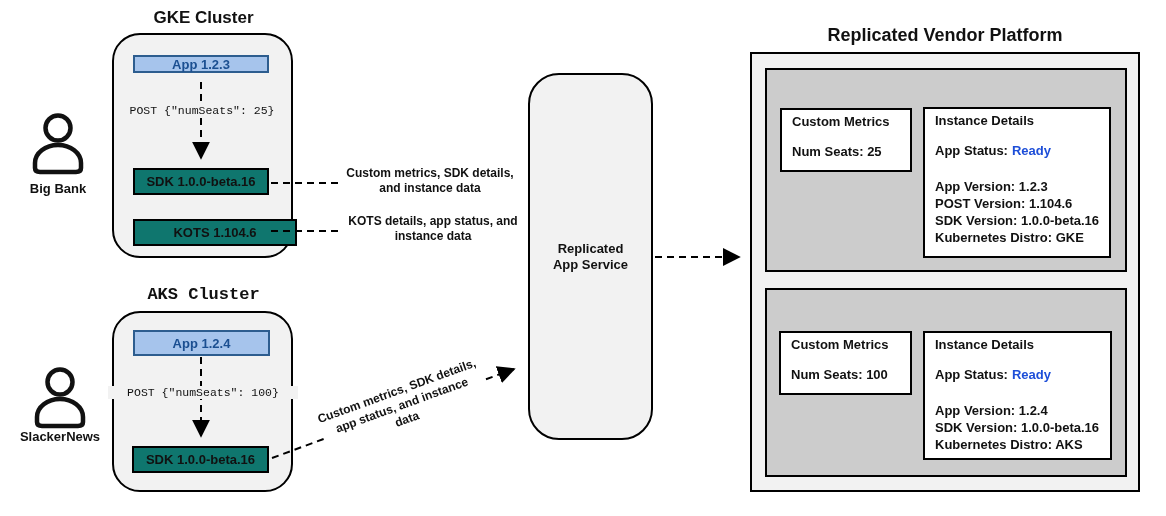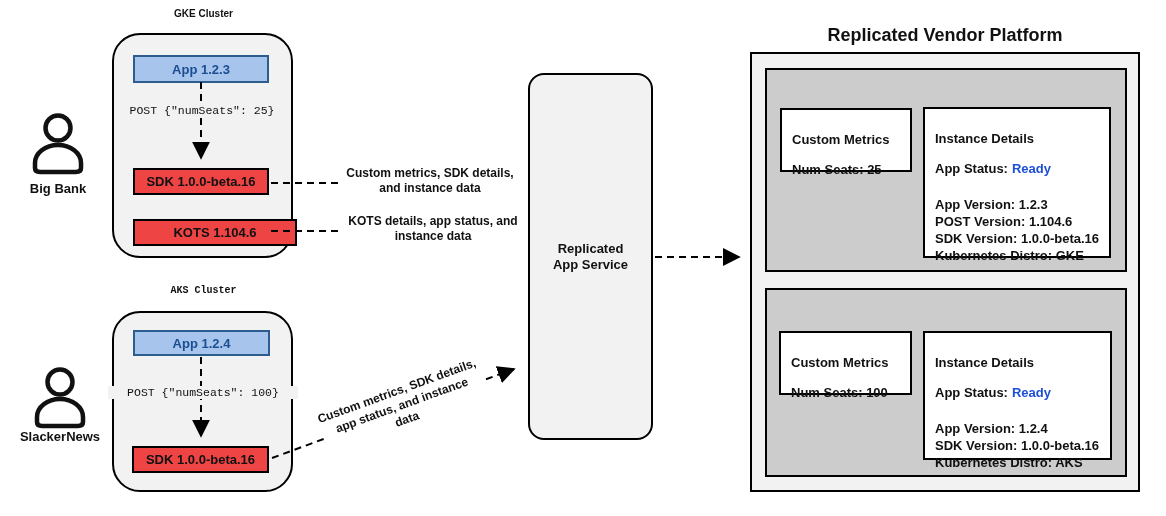--- a/index.html
+++ b/index.html
@@ -18,42 +18,42 @@
   
   .cluster {
     background: #f2f2f2;
     border: 2px solid #000;
     border-radius: 28px;
     z-index: 1;
   }
   .service-box {
     background: #f2f2f2;
     border: 2px solid #000;
-    border-radius: 16px;
+    border-radius: 31px;
     z-index: 1;
     display: flex; align-items: center; justify-content: center;
     text-align: center;
     font-weight: bold; font-size: 13px; line-height: 16px;
   }
 
   
   .node {
     border: 2px solid #000;
-    background: #ef4444;
+    background: #0f766e;
     font-weight: bold; font-size: 13px;
     display: flex; align-items: center; justify-content: center;
     z-index: 2;
   }
   .node.blue {
     background: #a6c4ec;
     border-color: #2d5d8f;
     color: #1b4f91;
   }
 
-  .title-label { font-weight: bold; font-size: 10px; }
+  .title-label { font-weight: bold; font-size: 17px; }
   .platform-title { font-weight: bold; font-size: 18px; }
 
   .post-label {
     font-family: "Liberation Mono", monospace;
     font-size: 11.5px;
     background: #f2f2f2;
     text-align: center;
     z-index: 10;
     white-space: nowrap;
   }
@@ -77,21 +77,21 @@
   .tenant-panel {
     background: #cccccc;
     border: 2px solid #000;
     z-index: 2;
   }
   .tenant-name { font-weight: bold; font-size: 13px; }
   .white-card {
     background: #fff;
     border: 2px solid #000;
     z-index: 3;
-    padding: 21px 10px;
+    padding: 3px 10px;
     font-weight: bold; font-size: 13px; line-height: 17px;
     white-space: nowrap;
   }
   .card-title { display: block; }
   .gap13 { margin-top: 13px; display: block; }
   .gap19 { margin-top: 19px; display: block; }
   .status-green { color: #1d4ed8; margin-left: 4px; }
 
   #lines { position: absolute; left: 0; top: 0; z-index: 5; pointer-events: none; }
 </style>
@@ -107,21 +107,21 @@
   <div class="abs actor-label" style="left:8px; top:181px; width:100px;">Big Bank</div>
 
   <svg class="abs" style="left:30px; top:366px;" width="60" height="64" viewBox="0 0 60 64">
     <circle cx="30" cy="16" r="12.5" fill="none" stroke="#111" stroke-width="4.5"></circle>
     <path d="M7 56 L7 51 A23 18 0 0 1 53 51 L53 56 Q53 60 48 60 L12 60 Q7 60 7 56 Z" fill="none" stroke="#111" stroke-width="4.5" stroke-linejoin="round"></path>
   </svg>
   <div class="abs actor-label" style="left:10px; top:429px; width:100px;">SlackerNews</div>
 
   <div class="abs title-label ctr" style="left:112px; top:8px; width:183px;">GKE Cluster</div>
   <div class="abs cluster" style="left:112px; top:33px; width:181px; height:225px;"></div>
-  <div class="abs node blue" style="left:133px; top:55px; width:136px; height:28px;">App 1.2.3</div>
+  <div class="abs node blue" style="left:133px; top:55px; width:136px; height:18px;">App 1.2.3</div>
   <div class="abs post-label" style="left:116px; top:104px; width:172px;">POST {"numSeats": 25}</div>
   <div class="abs node" style="left:133px; top:168px; width:136px; height:27px;">SDK 1.0.0-beta.16</div>
   <div class="abs node" style="left:133px; top:219px; width:164px; height:27px;">KOTS 1.104.6</div>
 
   <div class="abs title-label ctr" style="left:112px; top:285px; width:183px;font-family:Liberation Mono, monospace;">AKS Cluster</div>
   <div class="abs cluster" style="left:112px; top:311px; width:181px; height:181px;"></div>
   <div class="abs node blue" style="left:133px; top:330px; width:137px; height:26px;">App 1.2.4</div>
   <div class="abs post-label" style="left:108px; top:386px; width:190px;">POST {"numSeats": 100}</div>
   <div class="abs node" style="left:132px; top:446px; width:137px; height:27px;">SDK 1.0.0-beta.16</div>
 

